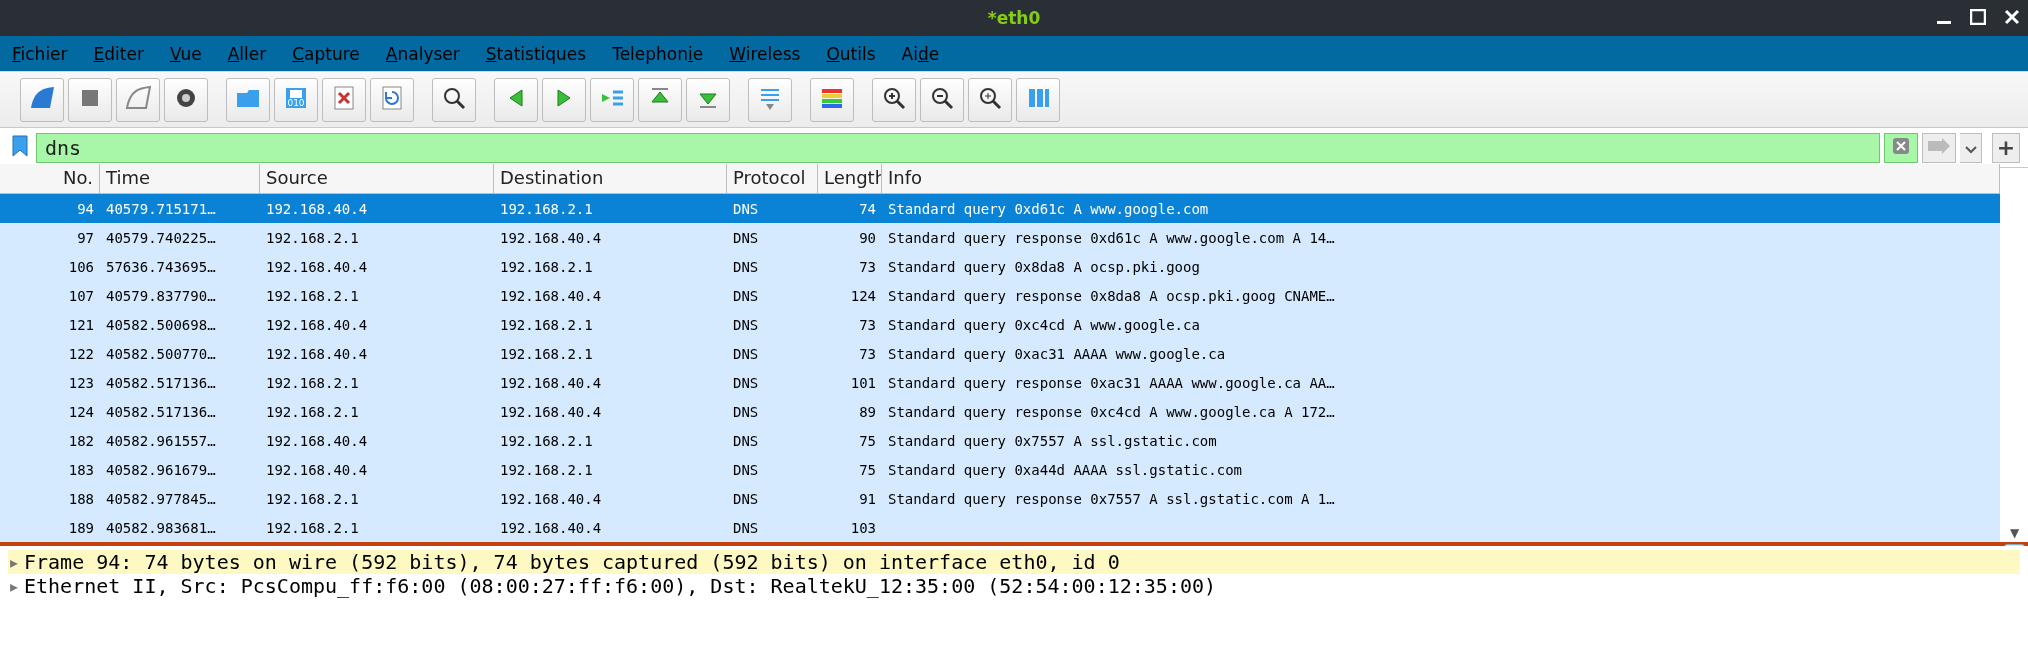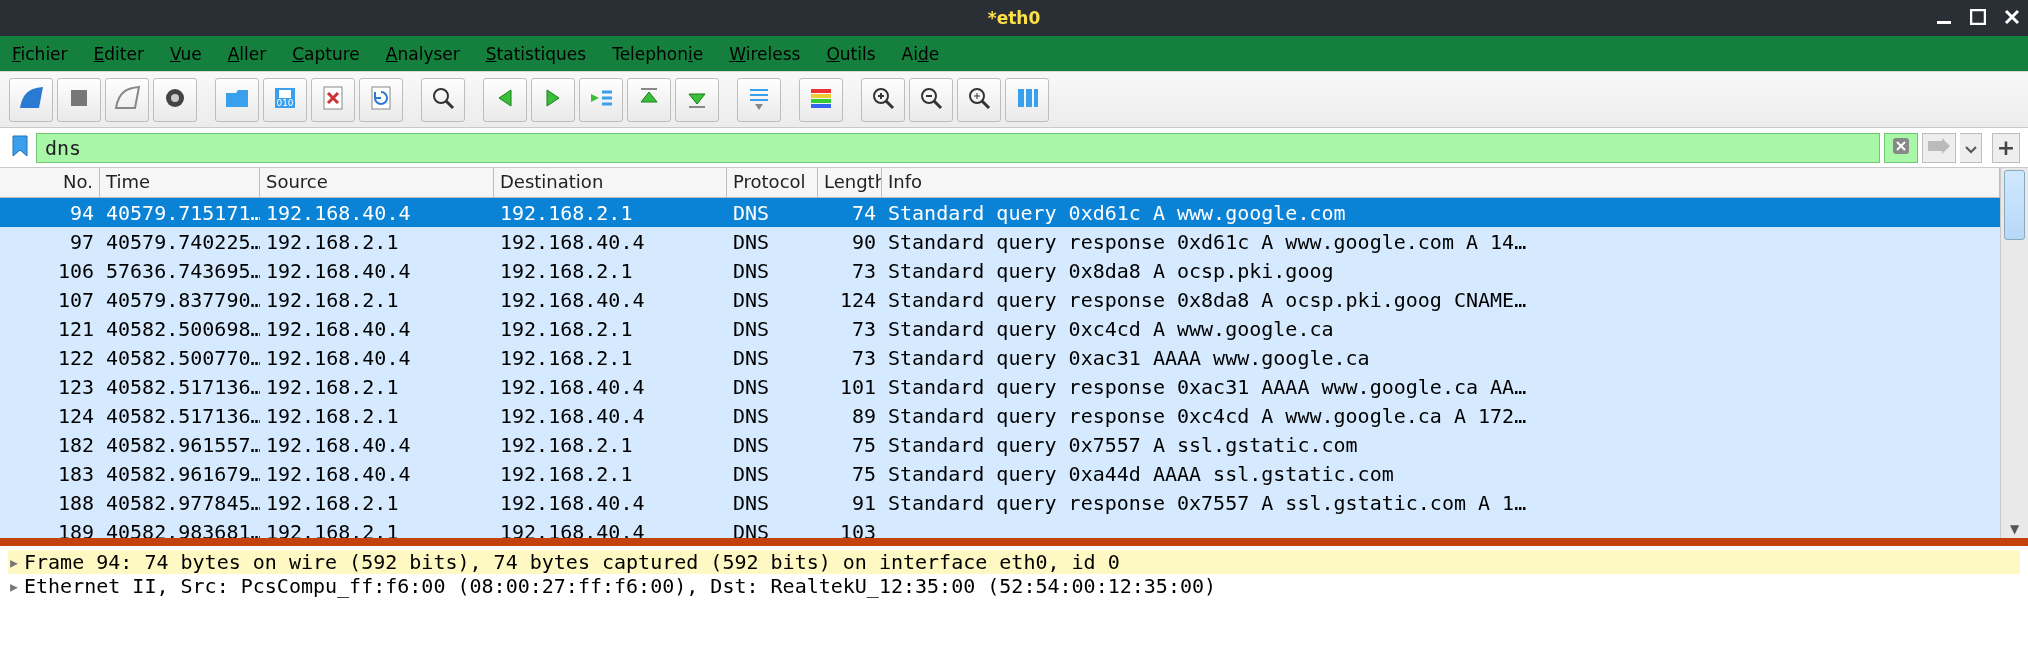--- a/index.html
+++ b/index.html
@@ -1,40 +1,40 @@
 <!DOCTYPE html>
 <html><head>
 <meta charset="utf-8">
 <style>
   * { box-sizing: border-box; margin: 0; padding: 0; }
   html, body { width: 2028px; height: 654px; font-family: "DejaVu Sans", "Liberation Sans", sans-serif; font-size: 17px; background: #fff; overflow: hidden; }
-  .titlebar { height: 36px; background: #2a2f36; color: #fde047; display: flex; align-items: center; justify-content: center; position: relative; }
+  .titlebar { height: 36px; background: #2a2f36; color: #84cc16; display: flex; align-items: center; justify-content: center; position: relative; }
   .titlebar .title { font-weight: bold; font-size: 17px; }
   .titlebar .controls { position: absolute; right: 8px; top: 0; height: 100%; display: flex; align-items: center; gap: 18px; }
   .titlebar .controls span { cursor: pointer; font-size: 18px; display:inline-block; }
-  .menubar { height: 36px; background: #15803d; display: flex; align-items: center; padding: 4px 12px; gap: 26px; border-bottom: 1px solid #d7d7d7;}
+  .menubar { height: 36px; background: #0369a1; display: flex; align-items: center; padding: 4px 12px; gap: 26px; border-bottom: 1px solid #d7d7d7;}
   .menubar .item { cursor: pointer; }
   .menubar .item .ul { text-decoration: underline; }
-  .toolbar { height: 56px; background: linear-gradient(#f8f8f8,#ececec); display: flex; align-items: center; padding: 0 9px; gap: 4px; border-bottom: 1px solid #c9c9c9; }
+  .toolbar { height: 56px; background: linear-gradient(#f8f8f8,#ececec); display: flex; align-items: center; padding: 0 20px; gap: 4px; border-bottom: 1px solid #c9c9c9; }
   .tbtn { width: 44px; height: 44px; border: 1px solid #bdbdbd; border-radius: 3px; background: linear-gradient(#fefefe,#e9e9e9); display: flex; align-items: center; justify-content: center; cursor: pointer; }
   .tbtn svg { width: 28px; height: 28px; }
   .tsep { width: 10px; }
   .filterbar { height: 40px; display: flex; align-items: center; padding: 0 8px; gap: 4px; border-bottom: 1px solid #c9c9c9; }
   .bookmark { width: 24px; height: 24px; display:flex; align-items:center; justify-content:center; cursor:pointer;}
   .filter-input { flex:1; height: 30px; background: #a8f7a8; border: 1px solid #6fc86f; padding: 0 8px; font-family: monospace; font-size: 20px; color:#222; outline:none; }
   .filter-clear, .filter-apply, .filter-drop, .filter-plus { height:30px; display:flex; align-items:center; justify-content:center; cursor:pointer; border:1px solid #bdbdbd; background:#eee; }
   .filter-clear { width:34px; background:#a8f7a8; border-color:#6fc86f;}
   .filter-apply { width:34px; }
   .filter-drop { width:22px; border-left:none;}
   .filter-plus { width:28px; margin-left:6px; font-size:22px; font-weight:bold; color:#444;}
-  .packet-area { display:flex; height: 378px; width:100%; border-bottom:8px solid #c2410c; }
+  .packet-area { display:flex; height: 378px; width:100%; border-bottom:4px solid #c2410c;align-items:flex-end; }
   .packet-table { flex:1; overflow:hidden; }
   .phead { height: 30px; display:flex; background:#f6f6f6; border-bottom: 1px solid #bdbdbd; }
   .phead .col { border-right:1px solid #bdbdbd; padding: 3px 6px; font-size:18px; color:#222; overflow:hidden; white-space:nowrap; cursor:pointer;}
-  .rows { font-family: "DejaVu Sans Mono","Liberation Mono", monospace; font-size: 20px; border-radius: 30px; }
+  .rows { font-family: "DejaVu Sans Mono","Liberation Mono", monospace; font-size: 14px; border-radius: 30px; }
   .row { height: 29px; display:flex; align-items:center; background:#d5eaff; white-space:nowrap; }
   .row.selected { background:#0a83d6; color:#fff; }
   .row .cell { padding: 0 6px; overflow:hidden; text-overflow:clip; white-space:nowrap; }
   .c-no   { width: 100px; text-align:right; }
   .c-time { width: 160px; }
   .c-src  { width: 234px; }
   .c-dst  { width: 233px; }
   .c-prot { width: 91px; }
   .c-len  { width: 64px; text-align:right; }
   .c-info { flex:1; }

